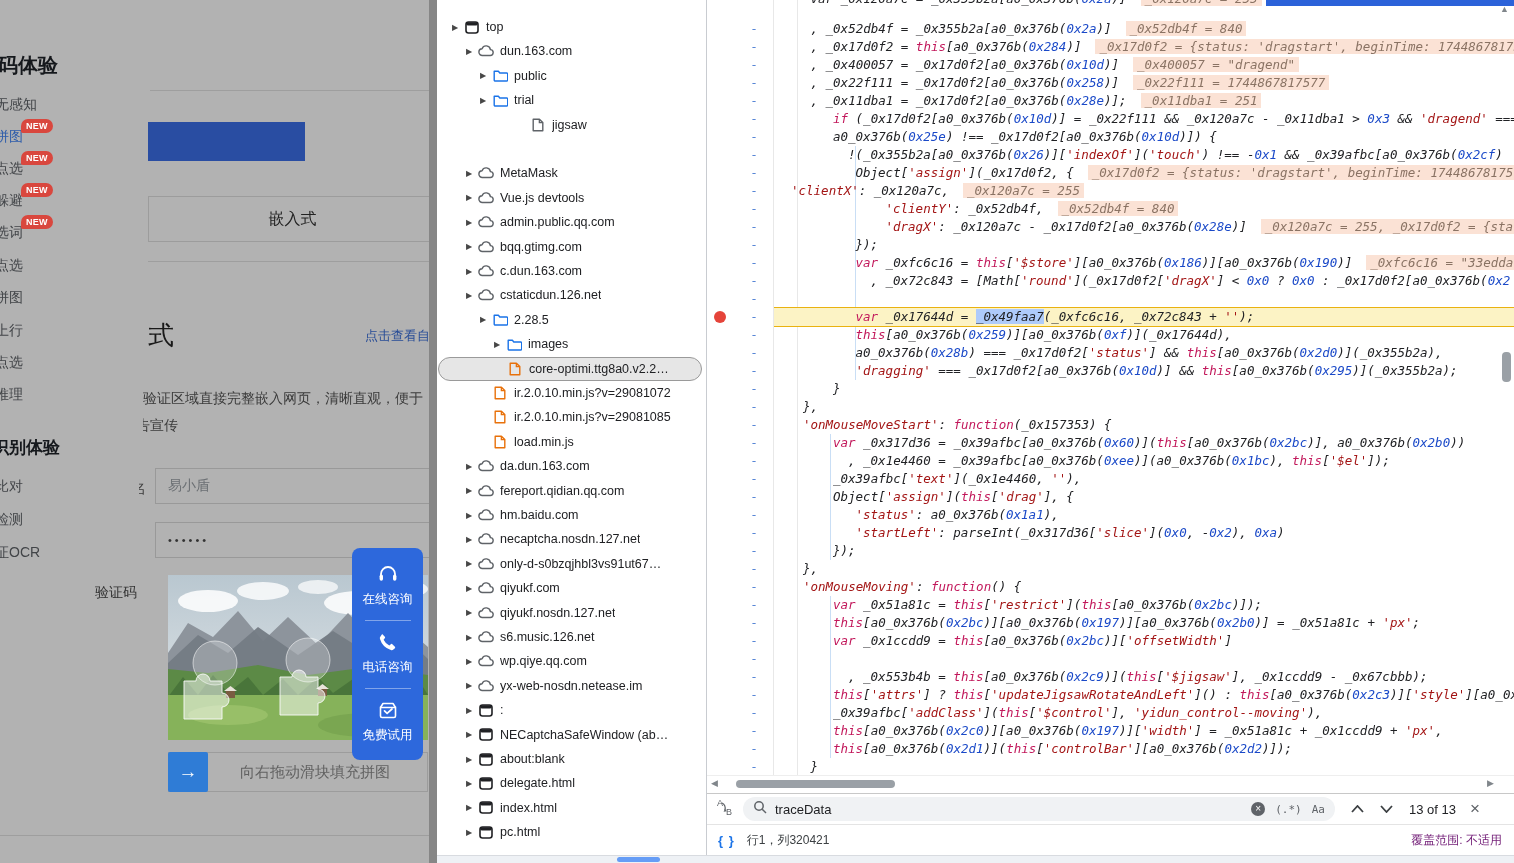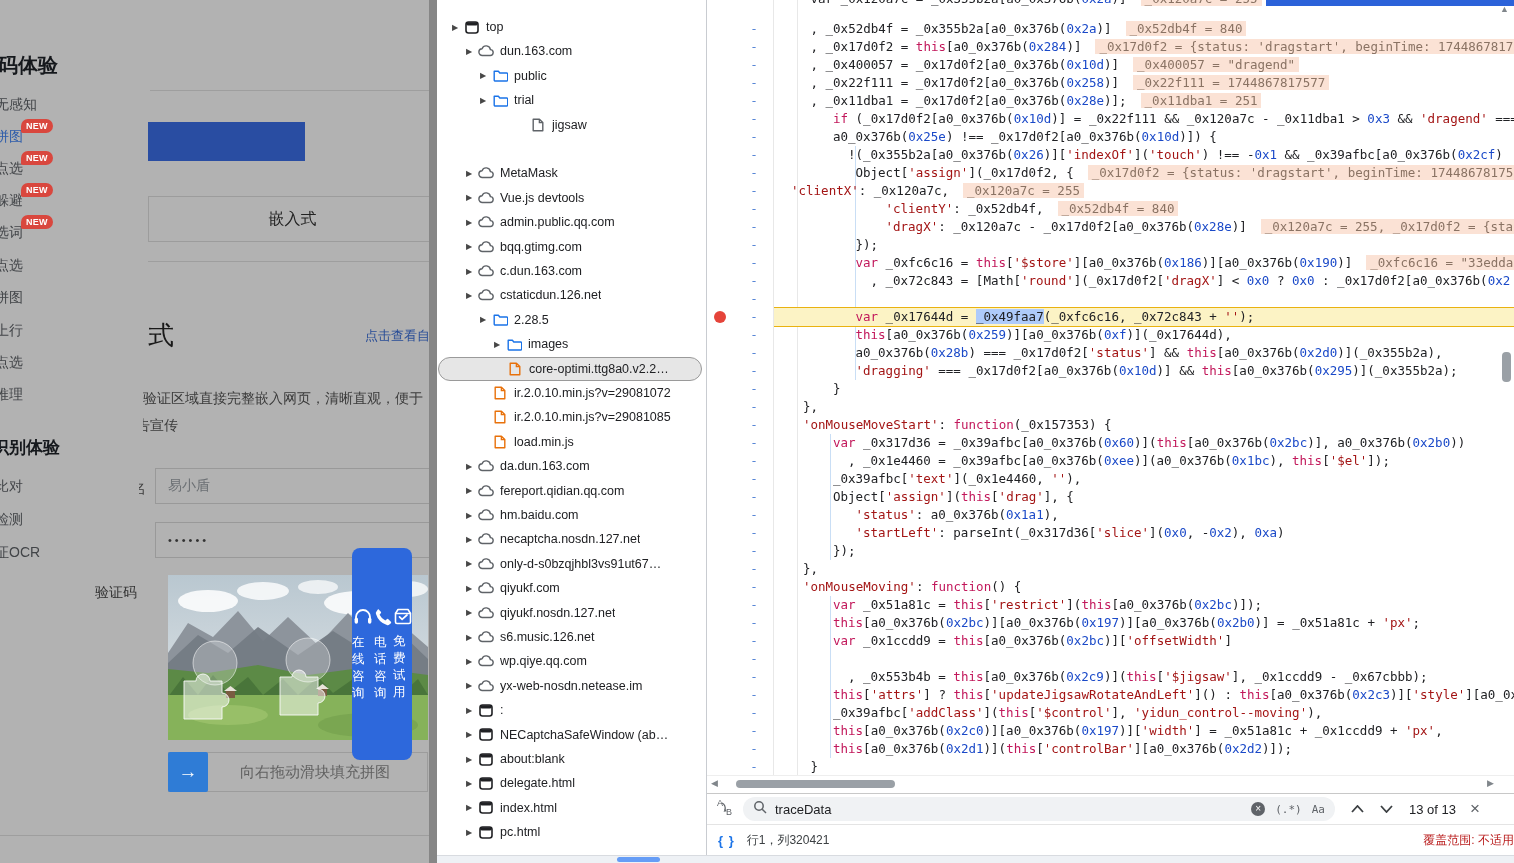--- a/index.html
+++ b/index.html
@@ -30,22 +30,22 @@
   .in1,.in2{position:absolute;left:155px;width:275px;height:36px;background:#fff;border:1px solid #dcdcdc;
             display:flex;align-items:center;padding:0 12px;font-size:14px;}
   .in1{top:468px;color:#9aa0a6;}
   .in2{top:522px;color:#4a4a4a;letter-spacing:3px;font-size:11px;}
   .caplabel{position:absolute;left:95px;top:584px;font-size:14px;color:#4a4a4a;}
   .capimg{position:absolute;left:168px;top:575px;width:260px;height:165px;z-index:6;}
   .slidetrack{position:absolute;left:168px;top:752px;width:260px;height:40px;background:#fff;border:1px solid #e0e0e0;
               display:flex;align-items:center;justify-content:center;font-size:15px;color:#8c8c8c;padding-left:34px;}
   .slidebtn{position:absolute;left:168px;top:752px;width:40px;height:40px;background:#2f7cd6;z-index:6;color:#fff;
             display:flex;align-items:center;justify-content:center;font-size:19px;border-radius:2px;cursor:pointer;}
-  .consult{position:absolute;left:352px;top:548px;width:60px;height:212px;background:#2d68dc;border-radius:8px;z-index:7;
-           display:flex;align-items:center;justify-content:space-evenly;padding:4px 0;}
+  .consult{position:absolute;left:352px;top:548px;width:71px;height:212px;background:#2d68dc;border-radius:8px;z-index:7;
+           display:flex;flex-direction:column;align-items:center;justify-content:space-evenly;padding:4px 0;}
   .citem{display:flex;flex-direction:column;align-items:center;gap:5px;color:#fff;font-size:12.5px;cursor:pointer;}
   .cdiv{width:46px;height:1px;background:rgba(255,255,255,.4);}
   .pg-scroll{position:absolute;right:0;top:0;width:8px;height:863px;background:#c1c1c1;}
 
   
   #tree{position:absolute;left:437px;top:0;width:270px;height:855px;background:#fff;border-right:1px solid #c9ccd1;overflow:hidden;}
   .trow{position:absolute;left:1px;right:4px;height:24px;display:flex;align-items:center;
         font-size:12.5px;color:#202124;white-space:nowrap;cursor:pointer;}
   .trow.sel{background:#e6e6e6;border:1px solid #9a9a9a;border-radius:12px;}
   .exp{width:14px;flex:none;font-size:8px;color:#474747;text-align:center;}
@@ -54,21 +54,21 @@
 
   
   #editor{position:absolute;left:707px;top:0;width:807px;height:863px;background:#fff;}
   #codearea{position:absolute;left:0;top:0;width:807px;height:775px;overflow:hidden;background:#fff;}
   .gutline{position:absolute;top:0;height:775px;width:1px;background:#e8e8e8;}
   .guide{position:absolute;width:1px;background:#c9def5;}
   .cl{position:absolute;left:0;right:0;height:18px;font:12.5px/18px "DejaVu Sans Mono",monospace;color:#202124;white-space:pre;}
   .cl.hl::before{content:'';position:absolute;left:67px;right:0;top:-1px;bottom:-1px;background:#fcf3c5;
                  border-top:1px solid #e9b210;border-bottom:1px solid #e9b210;}
   .dash{position:absolute;left:40px;top:0;width:14px;text-align:center;color:#5786d6;}
-  .ct{position:relative;display:inline-block;}
+  .ct{position:relative;display:inline-block;font-style:italic;}
   .tk{color:#c2185b;} .ts{color:#a31515;} .tn{color:#1a49c8;} .td{color:#202124;}
   .hint{background:#fbe2d5;color:#8a7364;margin-left:14px;padding:0 4px;}
   .tsel{background:#aecbfa;}
   .tbox{border:1px solid #80868b;padding:0 1px;margin:0 1px;}
   .tbar{display:inline-block;width:252px;height:15px;background:#2b62d9;vertical-align:-3px;margin-left:4px;}
   .bpdot{position:absolute;left:7px;top:50%;margin-top:-6px;width:12px;height:12px;border-radius:50%;background:#e5443a;z-index:2;}
   .hscroll{position:absolute;left:0;top:775px;width:807px;height:17px;background:#fff;border-top:1px solid #eee;}
   .hthumb{position:absolute;left:29px;top:4px;width:159px;height:8px;border-radius:4px;background:#9aa0a6;}
   .harrow{position:absolute;top:2px;font-size:9px;color:#80868b;cursor:pointer;}
   .vscroll-up{position:absolute;left:793px;top:4px;font-size:9px;color:#80868b;cursor:pointer;}
@@ -84,21 +84,21 @@
   .clearbtn{width:14px;height:14px;border-radius:50%;background:#5f6368;color:#fff;font-size:10px;line-height:14px;
             text-align:center;flex:none;cursor:pointer;}
   .pbtn{font-size:11px;color:#5f6368;margin-left:10px;flex:none;cursor:pointer;font-family:"DejaVu Sans Mono",monospace;}
   .chev{margin-left:16px;cursor:pointer;flex:none;display:flex;align-items:center;}
   .fcount{margin-left:16px;font-size:13px;color:#202124;flex:none;}
   .fclose{margin-left:14px;font-size:17px;color:#5f6368;cursor:pointer;flex:none;}
   .statusbar{position:absolute;left:0;top:824px;width:807px;height:31px;background:#fff;border-top:1px solid #e4e4e4;
              display:flex;align-items:center;font-size:12px;color:#3c4043;}
   .ppicon{margin-left:11px;font-weight:bold;font-size:13px;color:#1a73e8;letter-spacing:1px;cursor:pointer;}
   .postext{margin-left:12px;}
-  .coverage{margin-left:auto;color:#b91c1c;}
+  .coverage{margin-left:auto;margin-right:12px;color:#701a75;}
   .bstrip{position:absolute;left:437px;top:855px;width:1077px;height:8px;background:#eef1f5;border-top:1px solid #d8dbe0;}
   .treehthumb{position:absolute;left:617px;top:857px;width:43px;height:5px;border-radius:3px;background:#669df6;}
 </style>
 </head>
 <body>
 
 <div id="app">
 
   <div id="page">
     <div class="pg-h1">验证码体验</div>

